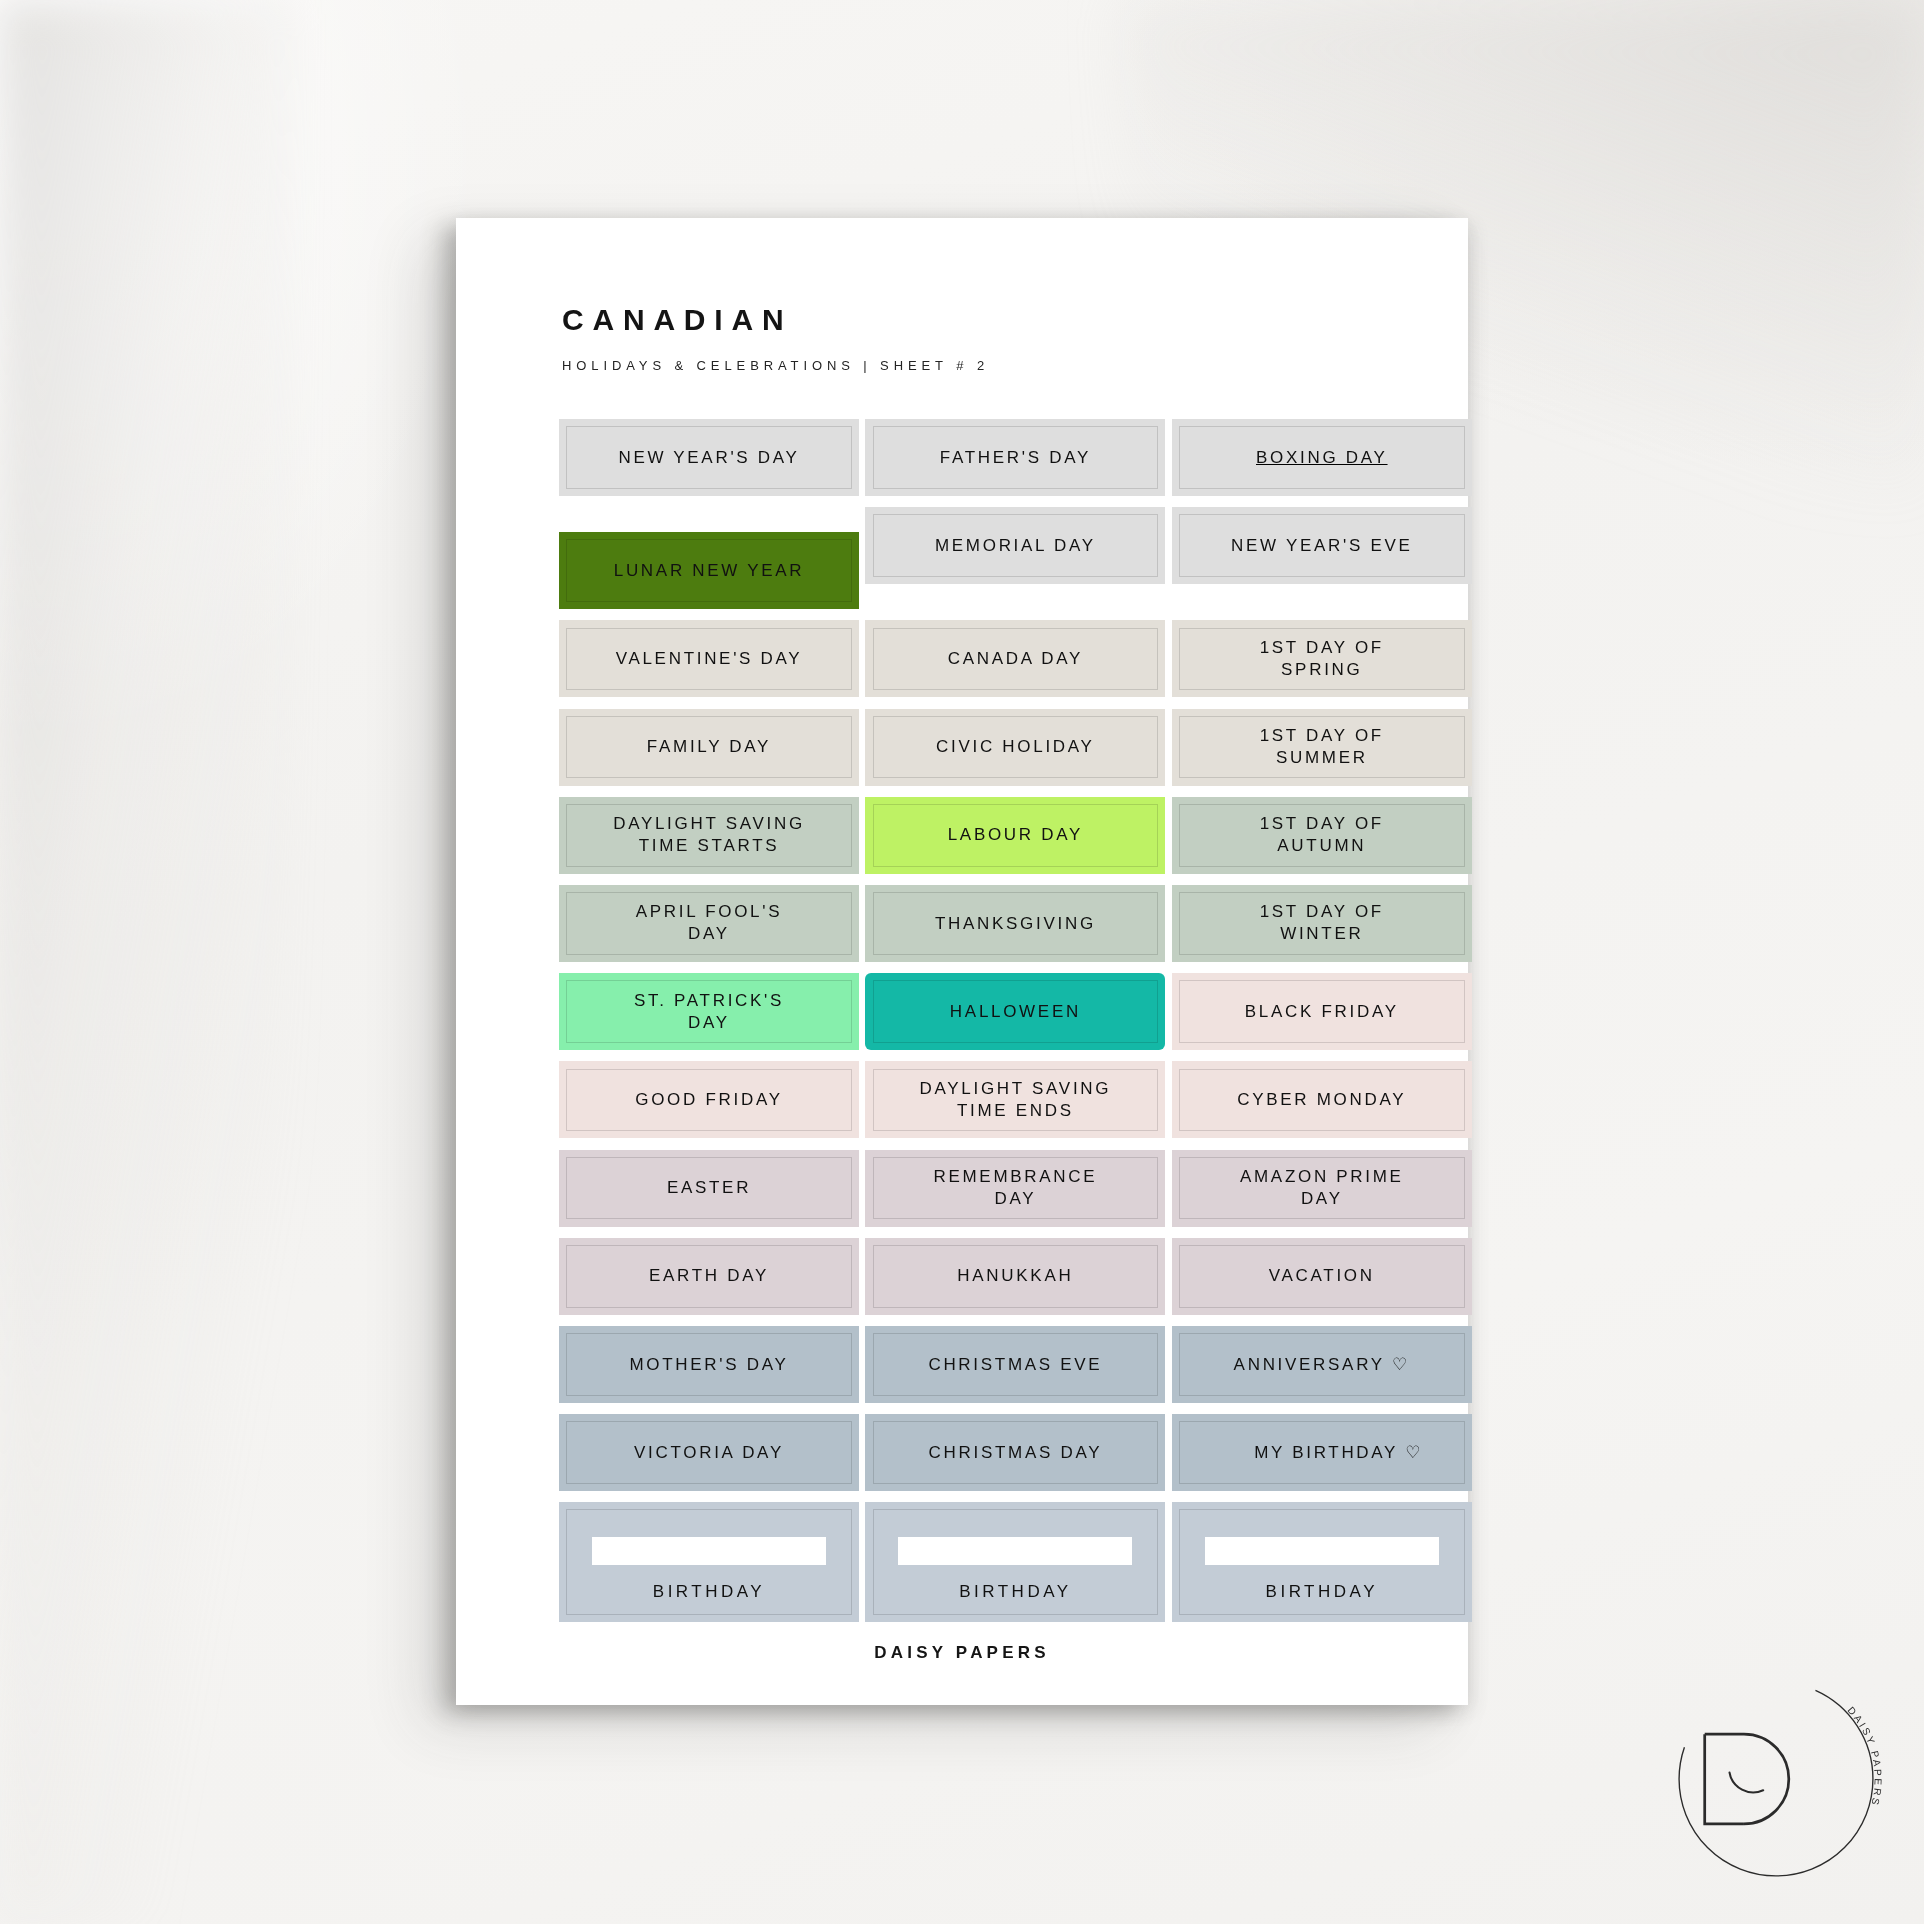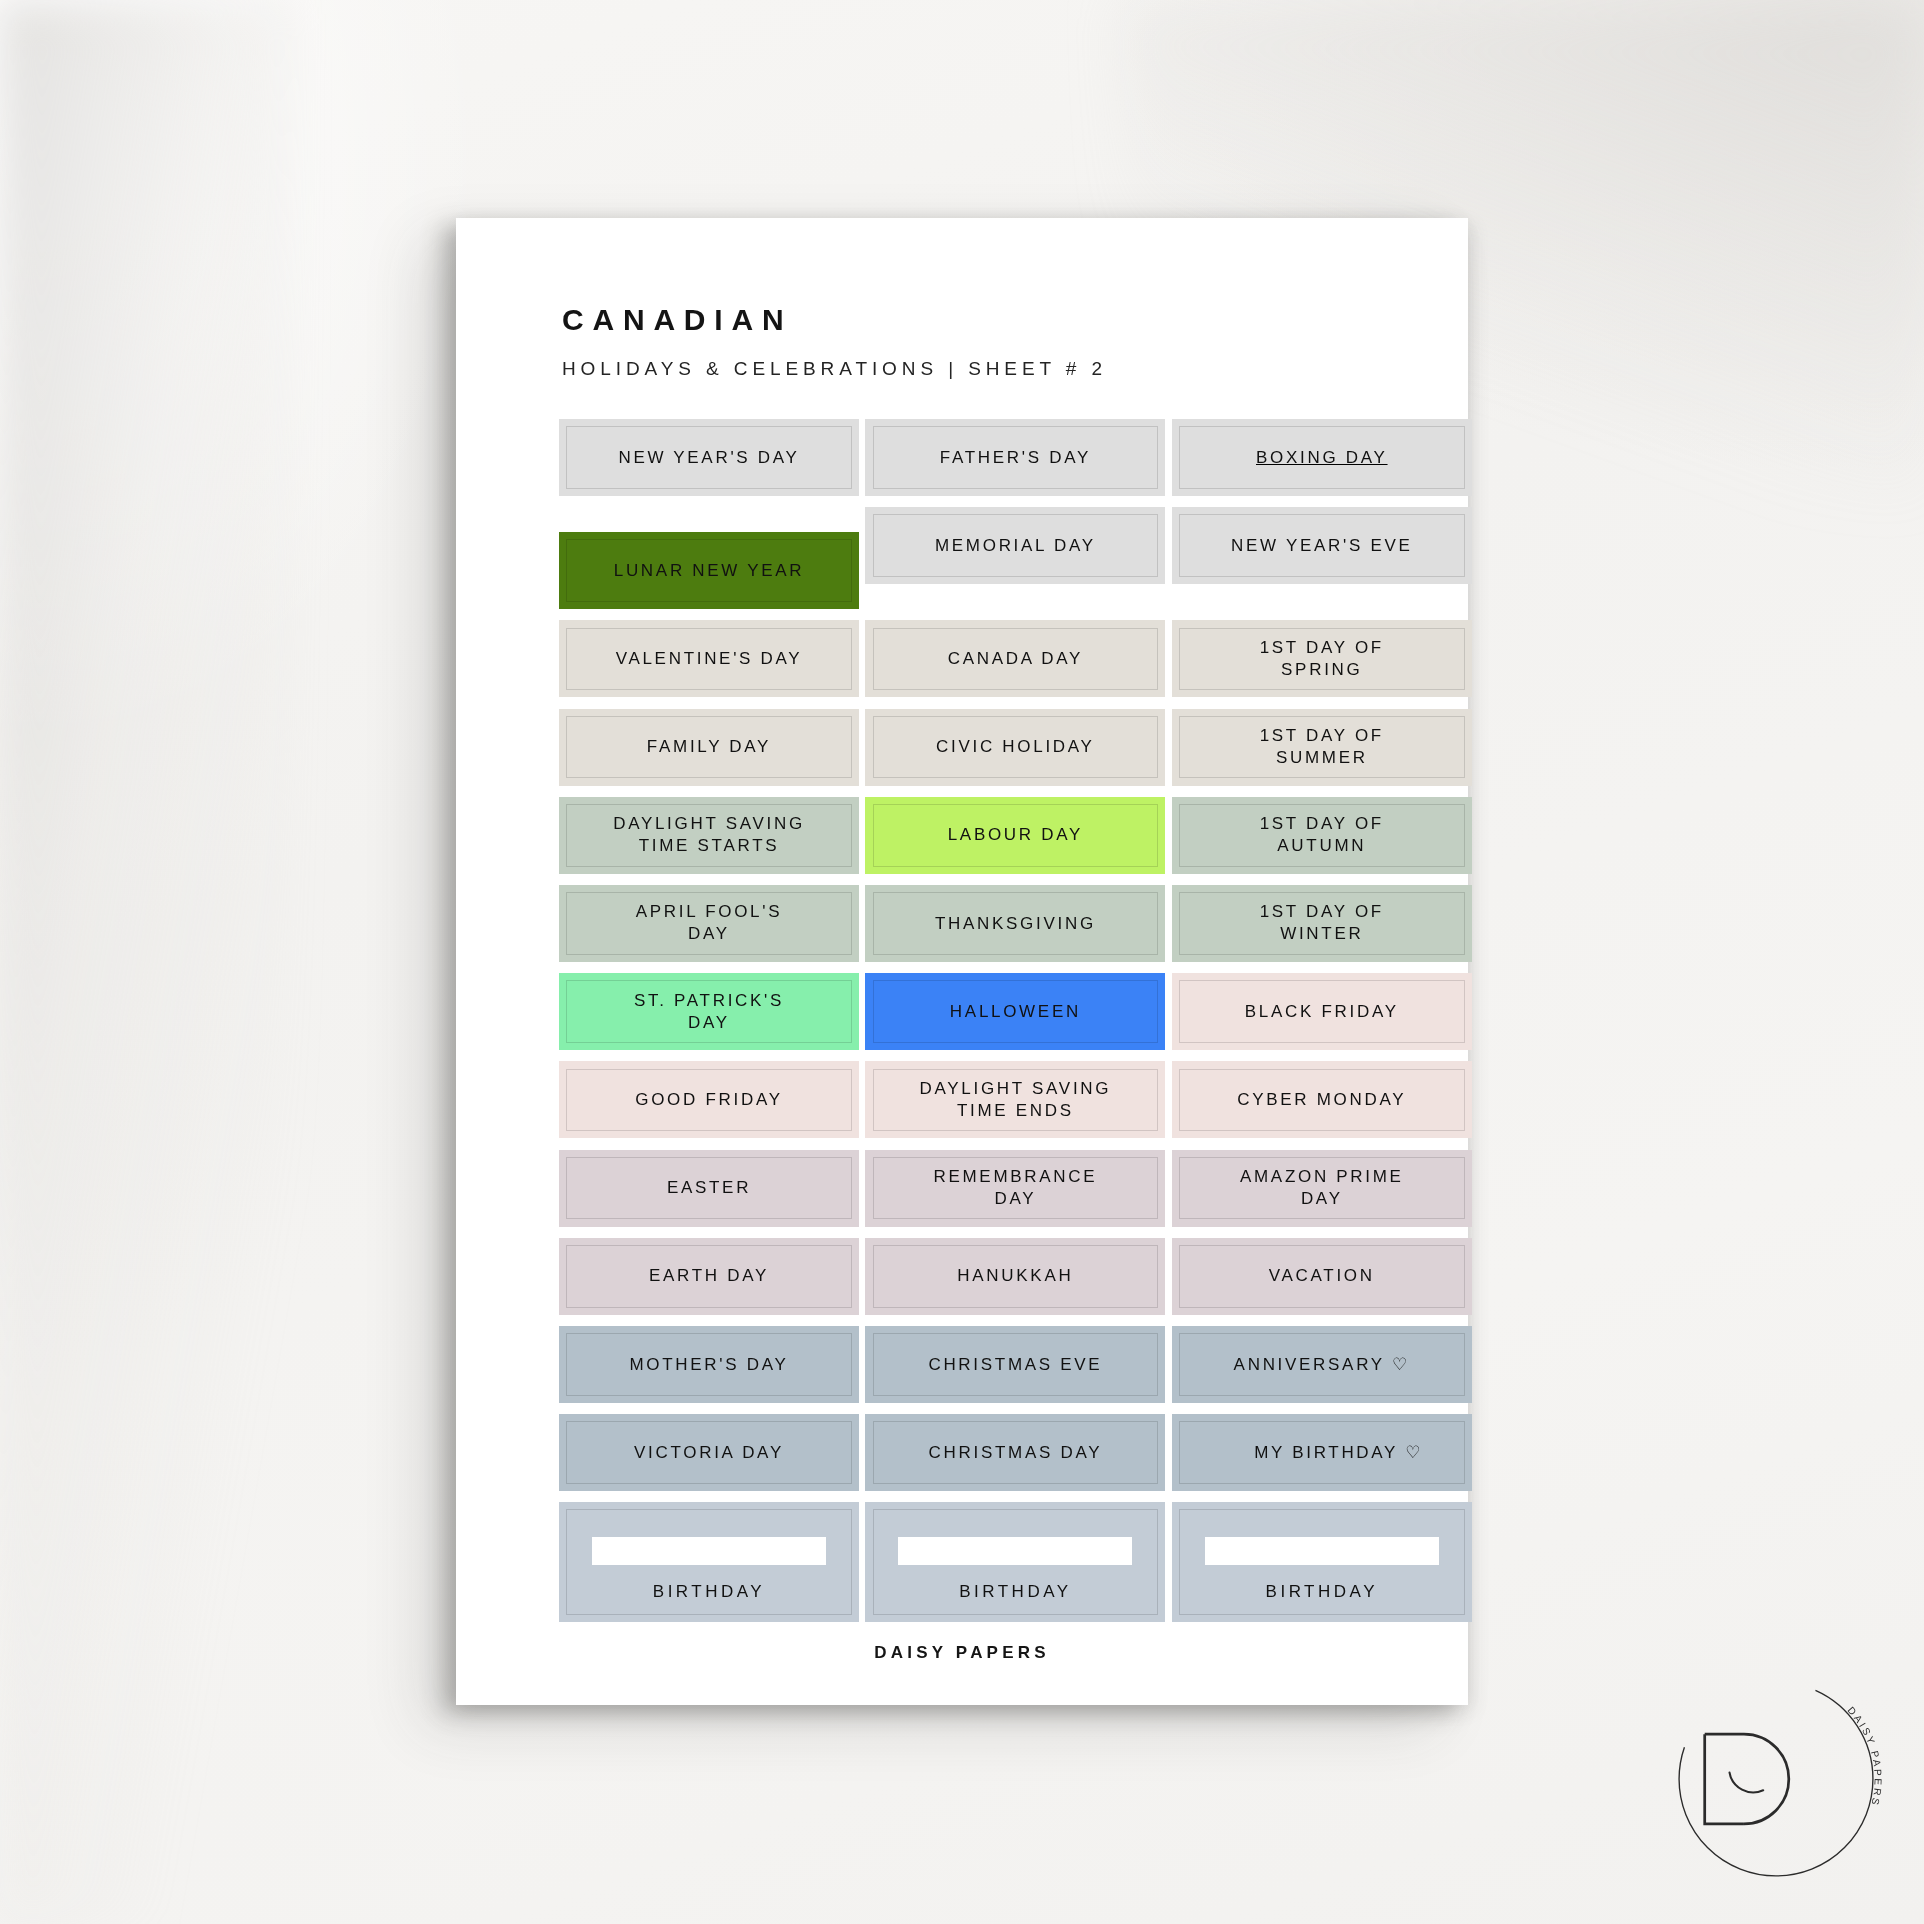--- a/index.html
+++ b/index.html
@@ -35,21 +35,21 @@
   }
   .sheet-inner{position:absolute;left:53px;right:53px;top:0;bottom:0;}
 
   .title{
     position:absolute;left:53px;top:87px;
     font-size:30px;font-weight:700;letter-spacing:8.8px;color:#141414;
     line-height:1;white-space:nowrap;
   }
   .subtitle{
     position:absolute;left:53px;top:141px;
-    font-size:19px;font-weight:400;letter-spacing:4.9px;color:#242424;
+    font-size:13px;font-weight:400;letter-spacing:4.9px;color:#242424;
     line-height:1;white-space:nowrap;
   }
 
   .grid{
     position:absolute;left:50px;top:201px;width:916px;
     display:grid;
     grid-template-columns:repeat(3,300px);
     column-gap:6.4px;
     row-gap:11.2px;
   }
@@ -191,21 +191,21 @@
         <div class="sticker two-line" style="background: rgb(194, 207, 194);">
           <div class="frame"></div>
           <div class="label">1ST DAY OF
 WINTER</div>
         </div>
         <div class="sticker two-line" style="background: #86efac; justify-content: center;">
           <div class="frame"></div>
           <div class="label">ST. PATRICK'S
 DAY</div>
         </div>
-        <div class="sticker" style="background: #3b82f6;">
+        <div class="sticker" style="background: #14b8a6; border-radius: 6px;">
           <div class="frame"></div>
           <div class="label">HALLOWEEN</div>
         </div>
         <div class="sticker" style="background: rgb(240, 226, 223);">
           <div class="frame"></div>
           <div class="label">BLACK FRIDAY</div>
         </div>
         <div class="sticker" style="background: rgb(240, 226, 223);">
           <div class="frame"></div>
           <div class="label">GOOD FRIDAY</div>

